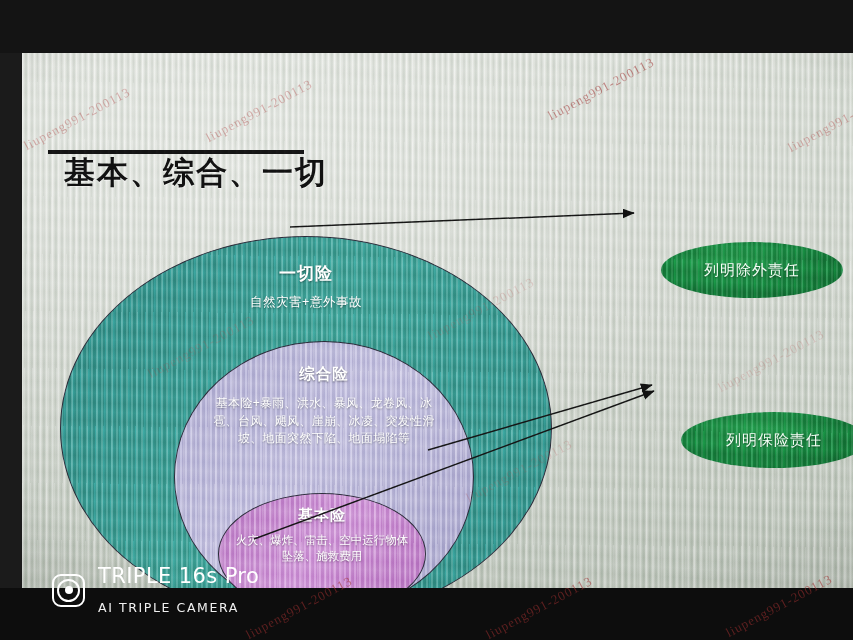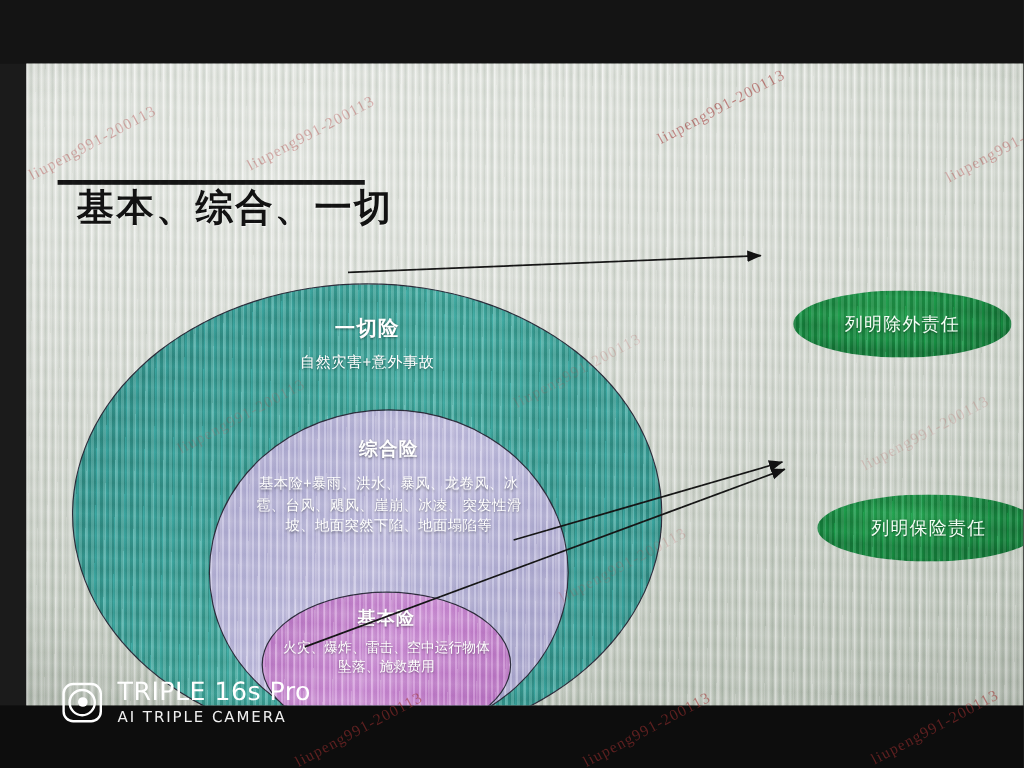--- a/index.html
+++ b/index.html
@@ -139,21 +139,21 @@
   .cam{
     width:33px;height:33px;border:2.4px solid #fff;border-radius:9px;
     display:flex;align-items:center;justify-content:center;box-sizing:border-box;
   }
   .cam .ring{width:19px;height:19px;border:2.2px solid #fff;border-radius:50%;
     display:flex;align-items:center;justify-content:center;}
   .cam .dot{width:8px;height:8px;background:#fff;border-radius:50%;}
   .meizu-txt{display:flex;flex-direction:column;}
   .meizu-model{color:#fff;font-size:21px;letter-spacing:.4px;line-height:22px;
     font-family:"DejaVu Sans","Liberation Sans",sans-serif;}
-  .meizu-sub{color:#f0f0f0;font-size:12.5px;letter-spacing:1.6px;margin-top:3px;
+  .meizu-sub{color:#f0f0f0;font-size:12.5px;letter-spacing:1.6px;margin-top:13px;
     font-family:"DejaVu Sans","Liberation Sans",sans-serif;}
 </style>
 </head>
 <body>
 
 <div id="shot">
 
   <div class="photo-border-top"></div>
   <div class="photo-border-left"></div>
   <div class="photo-border-left-dark"></div>

